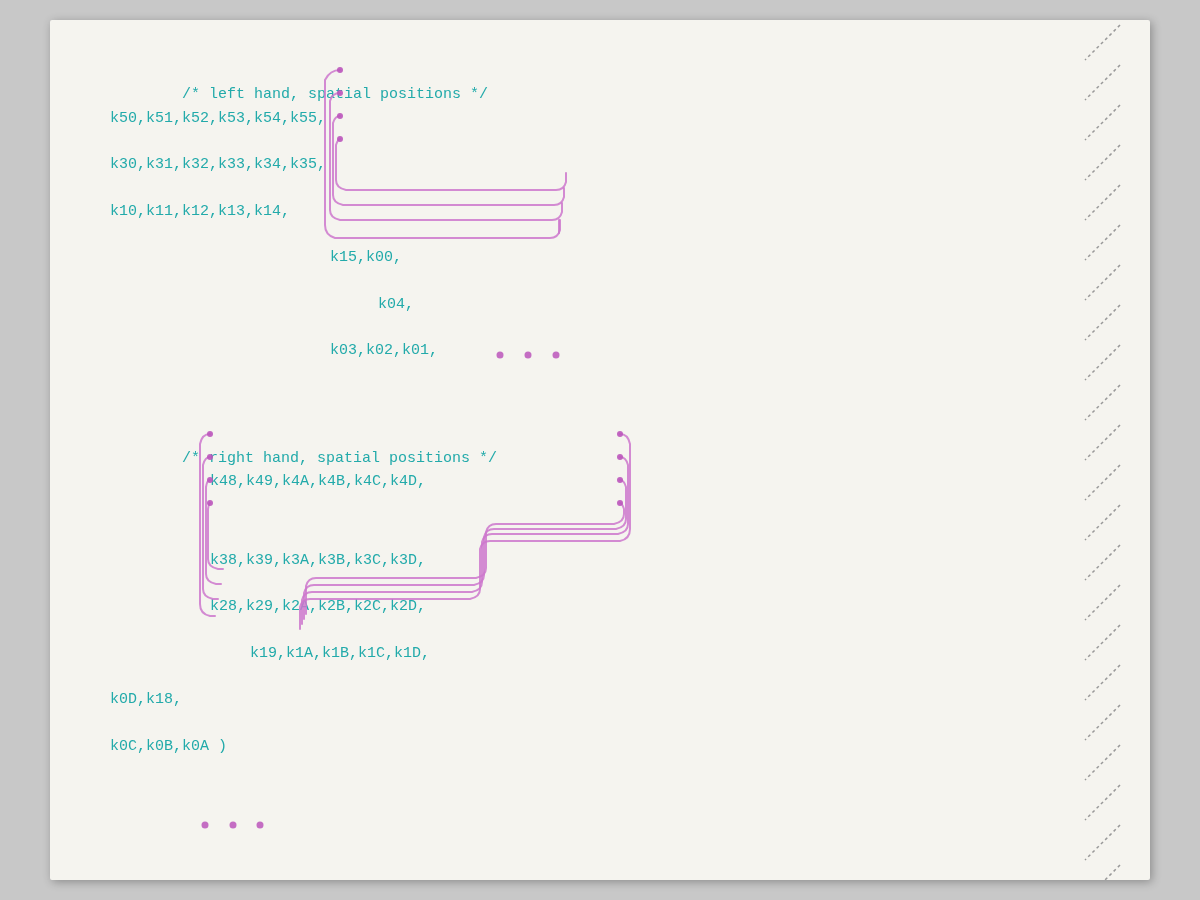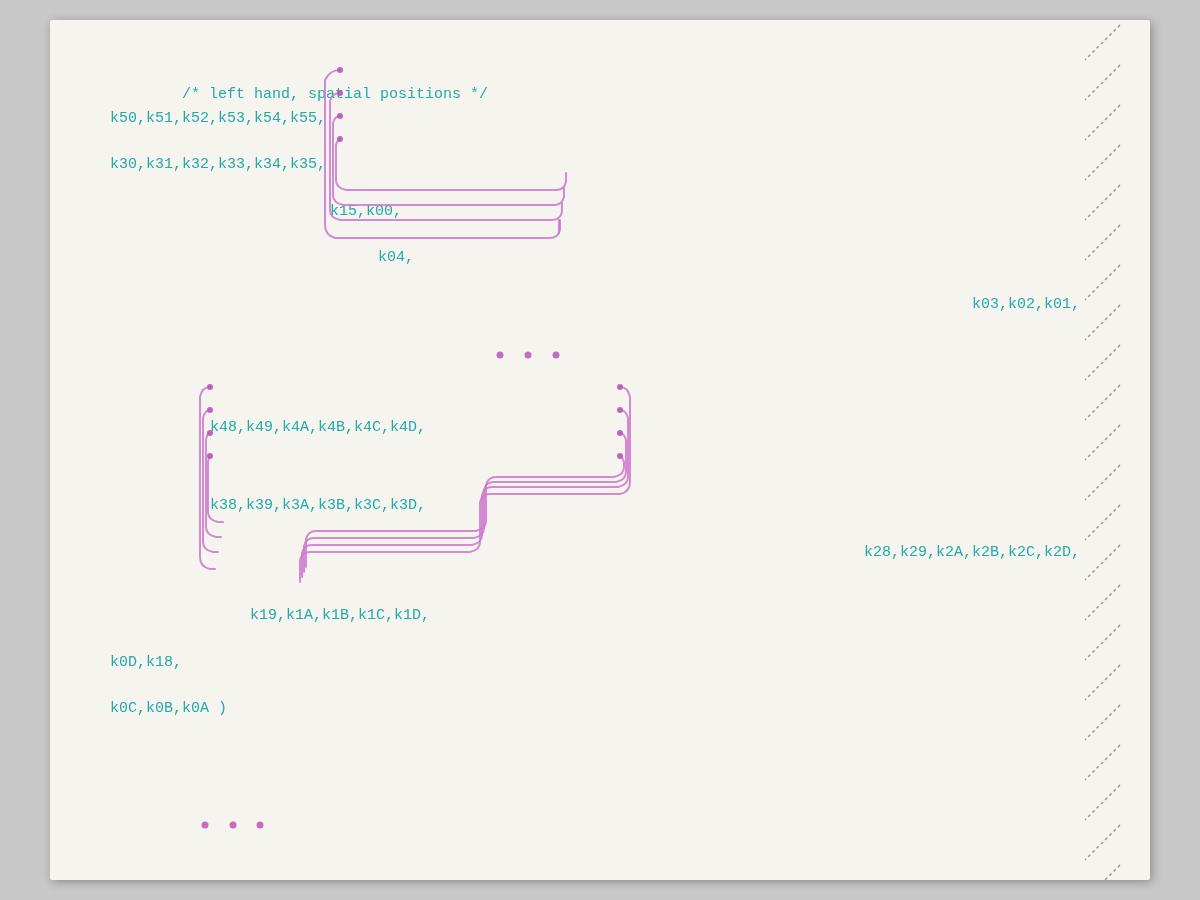--- a/index.html
+++ b/index.html
@@ -89,23 +89,24 @@
     <line x1="40" y1="845" x2="5" y2="880" stroke="#999" stroke-width="1.5" stroke-dasharray="3,3"></line>
   </svg>
 
   <div class="content">
 
     <div class="section-left-hand" style="position:relative;">
       <div class="code-block">
         <span class="comment">/* left hand, spatial positions */</span>
 <span class="code-line">k50,k51,k52,k53,k54,k55,</span>
 <span class="code-line">k30,k31,k32,k33,k34,k35,</span>
+<span class="code-line">k10,k11,k12,k13,k14,</span>
 <span class="code-line" style="padding-left:220px;">k15,k00,</span>
 <span class="code-line" style="padding-left:268px;">k04,</span>
-<span class="code-line" style="padding-left:220px;text-align:right;">k03,k02,k01,</span>
+<span class="code-line" style="padding-left:220px;">k03,k02,k01,</span>
       </div>
 
       <svg style="position:absolute;top:-5px;left:0;width:700px;height:210px;pointer-events:none;overflow:visible;">
 
         <path d="M 230,15 Q 220,15 215,25 L 215,170 Q 215,180 225,183 L 440,183 Q 448,183 450,175 L 450,165" fill="none" stroke="#cc77cc" stroke-width="2" stroke-linecap="round" opacity="0.85"></path>
 
         <path d="M 230,38 Q 222,38 220,46 L 220,155 Q 220,163 230,165 L 442,165 Q 450,165 452,157 L 452,148" fill="none" stroke="#cc77cc" stroke-width="2" stroke-linecap="round" opacity="0.85"></path>
 
         <path d="M 230,61 Q 225,61 223,68 L 223,140 Q 223,148 233,150 L 444,150 Q 452,150 454,142 L 454,133" fill="none" stroke="#cc77cc" stroke-width="2" stroke-linecap="round" opacity="0.85"></path>
 
@@ -115,24 +116,25 @@
 
         <circle cx="230" cy="15" r="3" fill="#bb55bb" opacity="0.9"></circle>
         <circle cx="230" cy="38" r="3" fill="#bb55bb" opacity="0.9"></circle>
         <circle cx="230" cy="61" r="3" fill="#bb55bb" opacity="0.9"></circle>
         <circle cx="230" cy="84" r="3" fill="#bb55bb" opacity="0.9"></circle>
       </svg>
     </div>
 
     <div class="section-right-hand" style="position:relative; margin-top: 15px;">
       <div class="code-block">
-<span class="code-line" style="padding-left:100px;margin-top:15px;">k48,k49,k4A,k4B,k4C,k4D,</span>
+        <span class="comment">/* right hand, spatial positions */</span>
+<span class="code-line" style="padding-left:100px;">k48,k49,k4A,k4B,k4C,k4D,</span>
 <span class="code-line" style="padding-left:100px;margin-top:32px;">k38,k39,k3A,k3B,k3C,k3D,</span>
-<span class="code-line" style="padding-left:100px;text-align:right;">k28,k29,k2A,k2B,k2C,k2D,</span>
-<span class="code-line" style="padding-left:140px;margin-top:17px;">k19,k1A,k1B,k1C,k1D,</span>
+<span class="code-line" style="padding-left:100px;">k28,k29,k2A,k2B,k2C,k2D,</span>
+<span class="code-line" style="padding-left:140px;">k19,k1A,k1B,k1C,k1D,</span>
 <span class="code-line">k0D,k18,</span>
 <span class="code-line">k0C,k0B,k0A )</span>
       </div>
 
       <svg style="position:absolute;top:-5px;left:0;width:750px;height:230px;pointer-events:none;overflow:visible;">
 
         <path d="M 100,15 Q 92,15 90,25 L 90,185 Q 90,195 100,197 L 105,197" fill="none" stroke="#cc77cc" stroke-width="2" stroke-linecap="round" opacity="0.85"></path>
 
         <path d="M 100,38 Q 95,38 93,46 L 93,170 Q 93,178 103,180 L 108,180" fill="none" stroke="#cc77cc" stroke-width="2" stroke-linecap="round" opacity="0.85"></path>
         <path d="M 100,61 Q 97,61 96,68 L 96,155 Q 96,163 106,165 L 111,165" fill="none" stroke="#cc77cc" stroke-width="2" stroke-linecap="round" opacity="0.85"></path>

